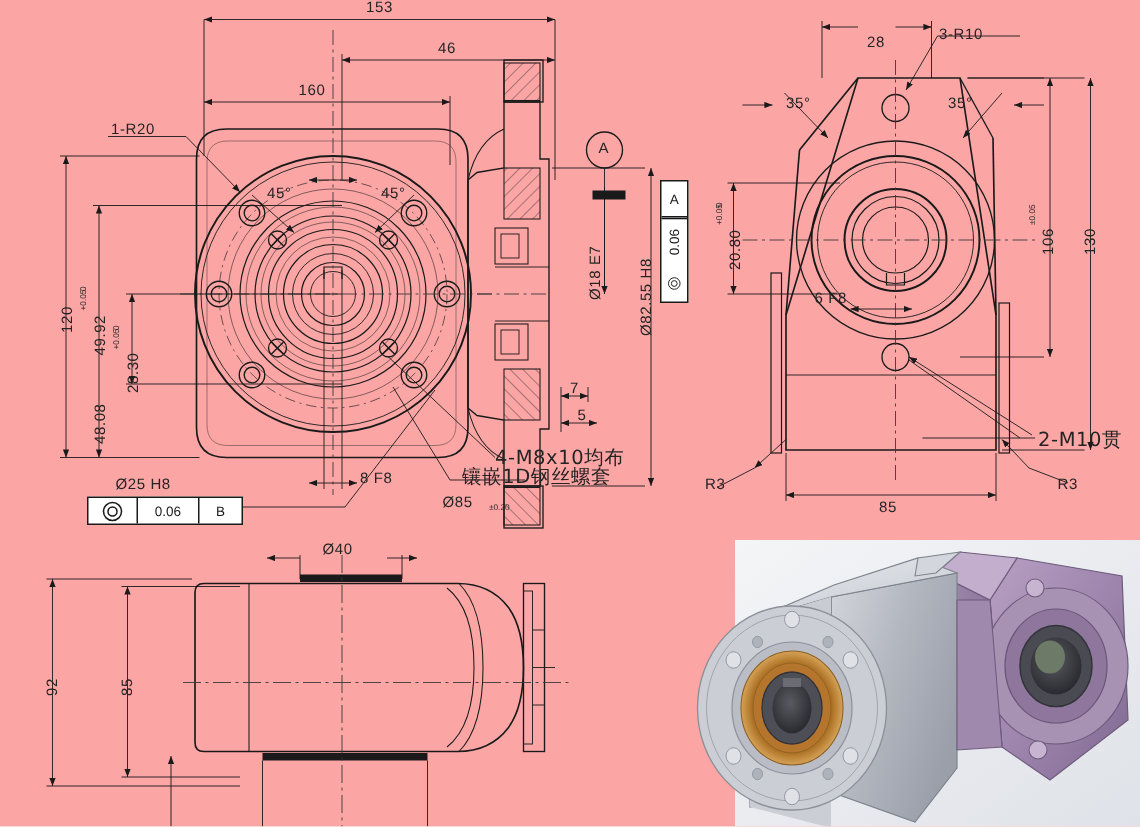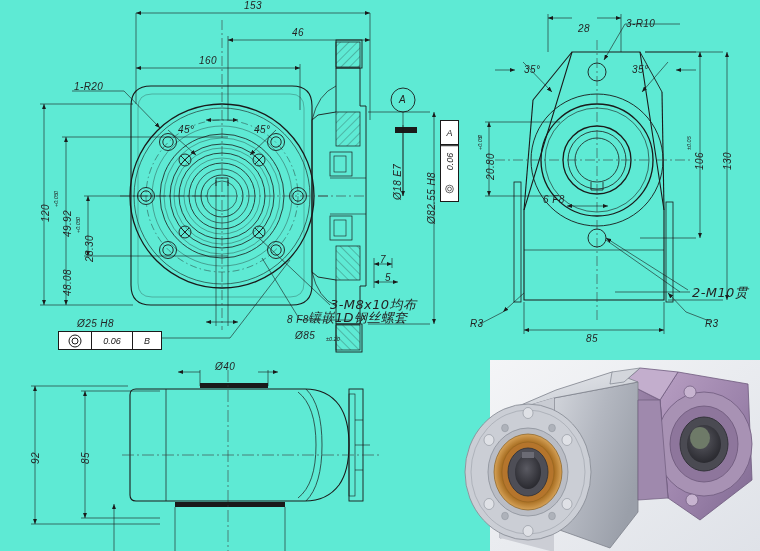--- a/index.html
+++ b/index.html
@@ -1,18 +1,18 @@
 <!DOCTYPE html>
 <html><head>
 <meta charset="utf-8">
 <style>
   html,body{margin:0;padding:0;background:#ffffff;}
   body{width:760px;height:551px;position:relative;overflow:hidden;
        font-family:"Liberation Sans",sans-serif;color:#1a1a1a;}
-  .sheet{position:absolute;inset:0;background:#5eead4;font-style:italic;}
+  .sheet{position:absolute;inset:0;background:#fca5a5;}
   svg.drw{position:absolute;left:0;top:0;width:760px;height:551px;}
   .dimtxt{position:absolute;font-size:10px;letter-spacing:.4px;color:#242424;
           white-space:nowrap;font-family:"Liberation Sans",sans-serif;}
   .dimtxt.xs{font-size:5.5px;letter-spacing:0;}
   .vert{transform-origin:left top;}
   .cjk{font-family:"DejaVu Sans",sans-serif;font-size:13px;}
   .fcf{position:absolute;border:1px solid #1a1a1a;display:flex;align-items:stretch;height:17px;background:#fff;}
   .fcf > div{display:flex;align-items:center;justify-content:center;
              border-right:1px solid #1a1a1a;padding:0 4px;font-size:9px;}
   .fcf > div:last-child{border-right:none;}
@@ -410,23 +410,23 @@
   <div class="dimtxt vert" style="left:62px;top:296px;transform:rotate(-90deg);">48.08</div>
 
   <div class="dimtxt" style="left:178px;top:124px;">45°</div>
   <div class="dimtxt" style="left:254px;top:124px;">45°</div>
 
   <div class="dimtxt" style="left:74px;top:81px;">1-R20</div>
 
   <div class="dimtxt" style="left:295px;top:330px;">Ø85</div>
   <div class="dimtxt xs" style="left:326px;top:336px;">±0.20</div>
 
-  <div class="dimtxt" style="left:240px;top:314px;margin-left:47px;">8 F8</div>
-
-  <div class="dimtxt cjk" style="left:330px;top:296px;">3-M8x10均布</div>
+  <div class="dimtxt" style="left:240px;top:314px;">8 F8</div>
+
+  <div class="dimtxt cjk" style="left:330px;top:296px;">4-M8x10均布</div>
   <div class="dimtxt cjk" style="left:308px;top:309px;">镶嵌1D钢丝螺套</div>
 
   <div class="dimtxt" style="left:77px;top:318px;">Ø25 H8</div>
   <div class="fcf" style="left:58px;top:331px;">
     <div style="width:24px;">
       <svg width="14" height="14" viewBox="0 0 14 14">
           <circle cx="7" cy="7" r="6" fill="none" stroke="#1a1a1a" stroke-width="1"></circle>
           <circle cx="7" cy="7" r="3" fill="none" stroke="#1a1a1a" stroke-width="1"></circle>
         </svg>
     </div>

